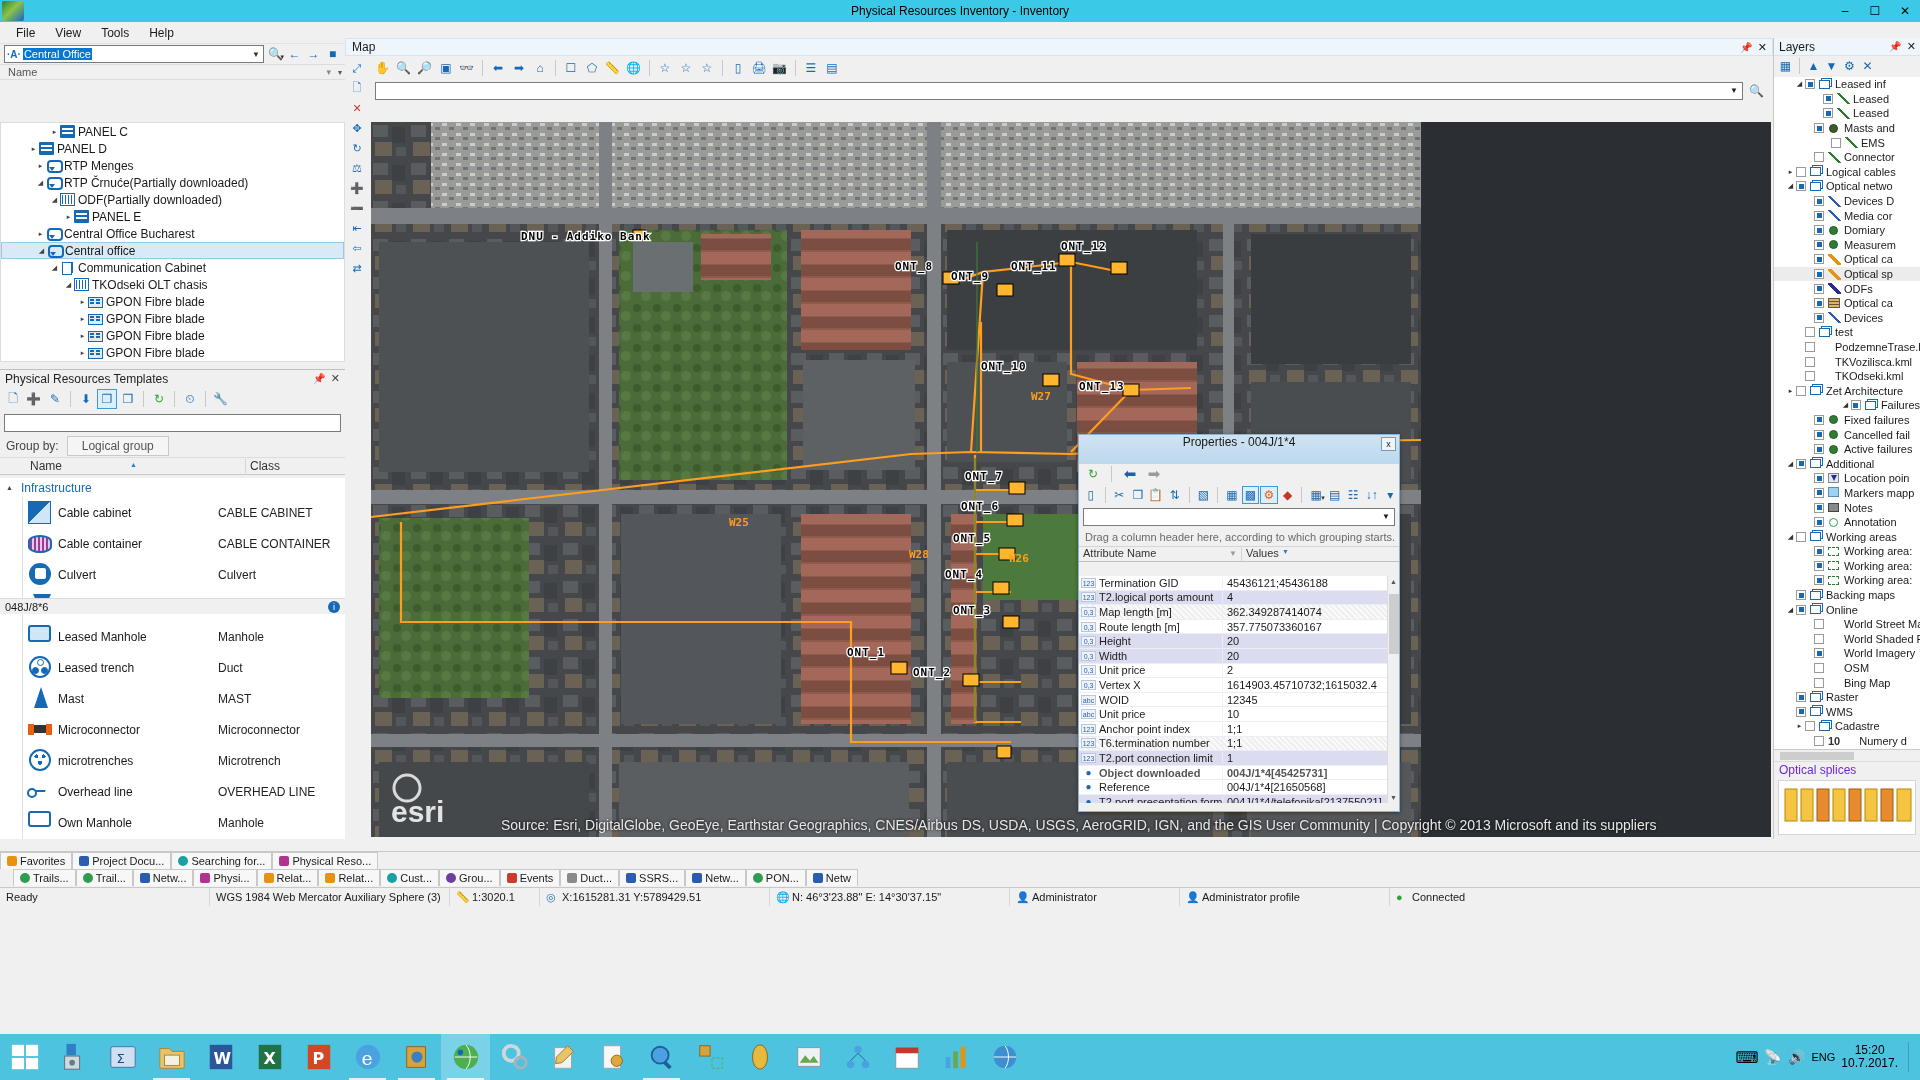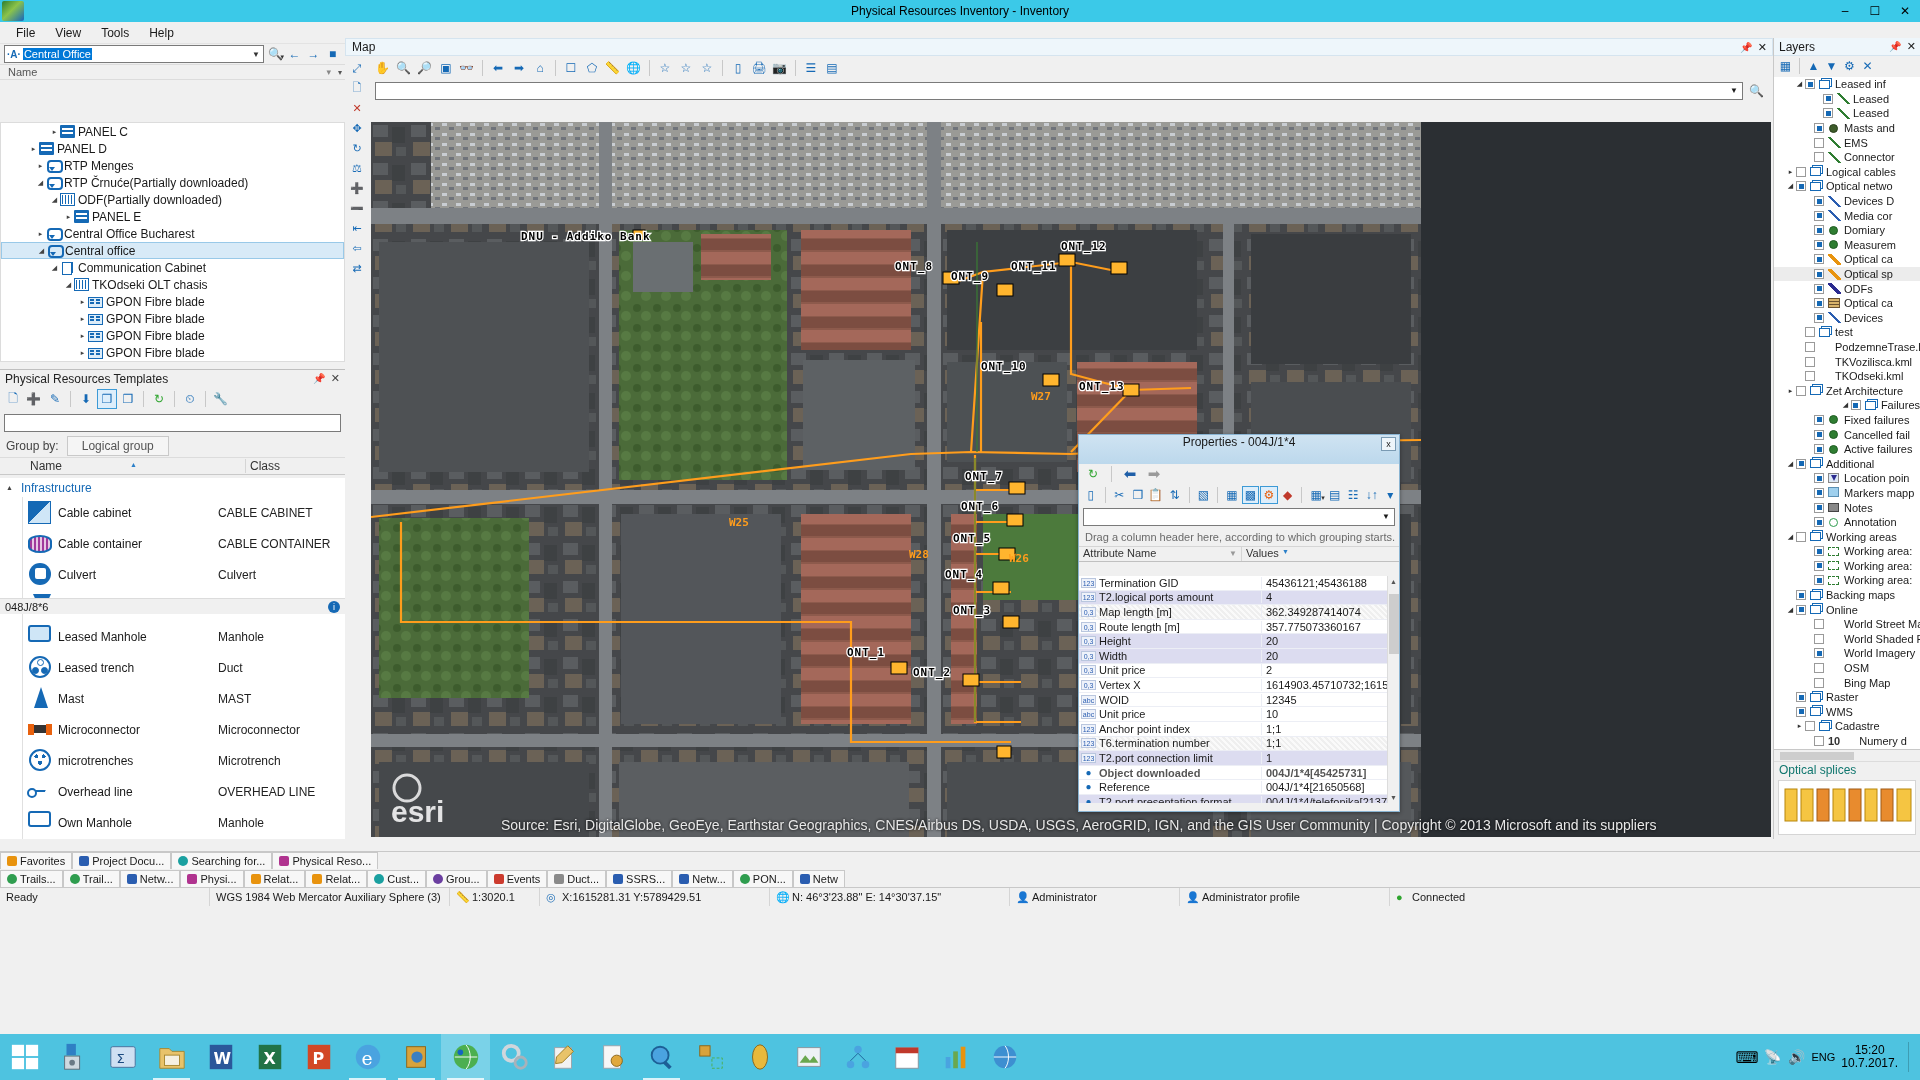--- a/index.html
+++ b/index.html
@@ -194,21 +194,21 @@
      border-top:1px solid #d5d5d5; border-bottom:1px solid #c0c0c0;}
   .props-grid-hdr .h1{ width:162px; padding-left:4px; position:relative; color:#333;}
   .props-grid-hdr .h1 .f{position:absolute;right:4px;top:2px;font-size:8px;color:#999;}
   .props-grid-hdr .h2{ flex:1; padding-left:4px; border-left:1px solid #d5d5d5;
      position:relative; color:#333;}
   .props-grid-hdr .h2 .s{position:absolute;left:40px;top:1px;font-size:7px;color:#2a7fc9;}
   .props-rows { position:absolute; left:0; right:12px; top:141px; bottom:8px; overflow:hidden;
      background:#fff;}
   .prow { height:14.6px; display:flex; align-items:center; font-size:11px;
      border-bottom:1px solid #eceef5;}
-  .prow .pn{ width:183px; display:flex; align-items:center; padding-left:2px;
+  .prow .pn{ width:144px; display:flex; align-items:center; padding-left:2px;
      border-right:1px solid #eceef5; overflow:hidden; white-space:nowrap;}
   .prow .pv{ flex:1; padding-left:4px; white-space:nowrap; overflow:hidden;}
   .prow.alt{ background:#dcdcf0;}
   .prow.hatch{ background:repeating-linear-gradient(45deg,#fafafa 0 2px,#efefef 2px 4px);}
   .prow.bold .pn,.prow.bold .pv{ font-weight:bold; color:#555;}
   .tymark { font-size:7px; width:15px; height:10px; flex:0 0 15px; margin-right:3px;
      text-align:center; line-height:10px; border:1px solid #b9c6de; background:#eef2fa;
      color:#2a5db0; font-family:"Liberation Sans",sans-serif;}
   .tymark.dot{ border:none; background:none; color:#1569b5; font-size:10px;}
   .props-scroll { position:absolute; right:0; top:141px; bottom:8px; width:12px;
@@ -252,29 +252,29 @@
      border-right:3px solid transparent;border-top:6px solid #2b2b8f;}
   .li-mk{ width:11px;height:10px;background:#9fd0ee;border:1px solid #5a8fb3;}
   .li-oc{ width:12px;height:10px;background:repeating-linear-gradient(0deg,#d8b36a 0 2px,#6b5230 2px 3px);
      border:1px solid #6b5230;}
   .layers-bottom{ position:absolute; left:0; right:0; bottom:0; height:90px; background:#f0f0f0;
      border-top:1px solid #c8c8c8;}
   .layers-bottom .hs{ height:12px; background:#f0f0f0; border-bottom:1px solid #dcdcdc;
      position:relative;}
   .layers-bottom .hs .tb{position:absolute;left:6px;top:2px;width:74px;height:8px;background:#cdcdcd;}
   .layers-bottom .lbl{ height:16px; display:flex; align-items:center; padding-left:5px;
-     font-size:12px; color:#0f766e;}
+     font-size:12px; color:#6d28d9;}
   .legendbox{ position:absolute; left:4px; right:4px; top:30px; bottom:4px; background:#fff;
      border:1px solid #d5d5d5; overflow:hidden;}
 
   
   .tabstrip { position:absolute; left:0; right:0; bottom:211px; height:18px; display:flex;
      background:#f0f0f0; border-top:1px solid #c8c8c8; align-items:flex-end; }
   .tabstrip2 { position:absolute; left:0; right:16px; bottom:193px; height:18px; display:flex;
-     background:#f0f0f0; align-items:center; }
+     background:#f0f0f0; align-items:flex-start;padding-left:13px; }
   .tab { height:17px; display:flex; align-items:center; gap:3px; padding:0 6px;
      font-size:11px; border:1px solid #c8c8c8; border-bottom:none; background:#f7f7f7;
      white-space:nowrap;}
   .tab .dot{ width:10px; height:10px; flex:0 0 10px; }
   .d-blue{background:#2a5db0;border-radius:2px;}
   .d-teal{background:#1aa0a0;border-radius:50%;}
   .d-mag{background:#b0338f;border-radius:2px;}
   .d-grn{background:#2f9d4f;border-radius:50%;}
   .d-org{background:#e8930e;border-radius:2px;}
   .d-gry{background:#8a8a8a;border-radius:2px;}
@@ -1033,21 +1033,21 @@
           <span>Leased</span>
         </div>
         <div class="lrow" style="padding-left: 29px;">
           <span class="lexp"></span>
           <span class="lchk on"></span>
           <span class="lico">
             <div class="li-dotdk"></div>
           </span>
           <span>Masts and</span>
         </div>
-        <div class="lrow" style="padding-left: 29px;">
+        <div class="lrow" style="padding-left: 46px;">
           <span class="lexp"></span>
           <span class="lchk"></span>
           <span class="lico">
             <div class="li-line"></div>
           </span>
           <span>EMS</span>
         </div>
         <div class="lrow" style="padding-left: 29px;">
           <span class="lexp"></span>
           <span class="lchk"></span>

